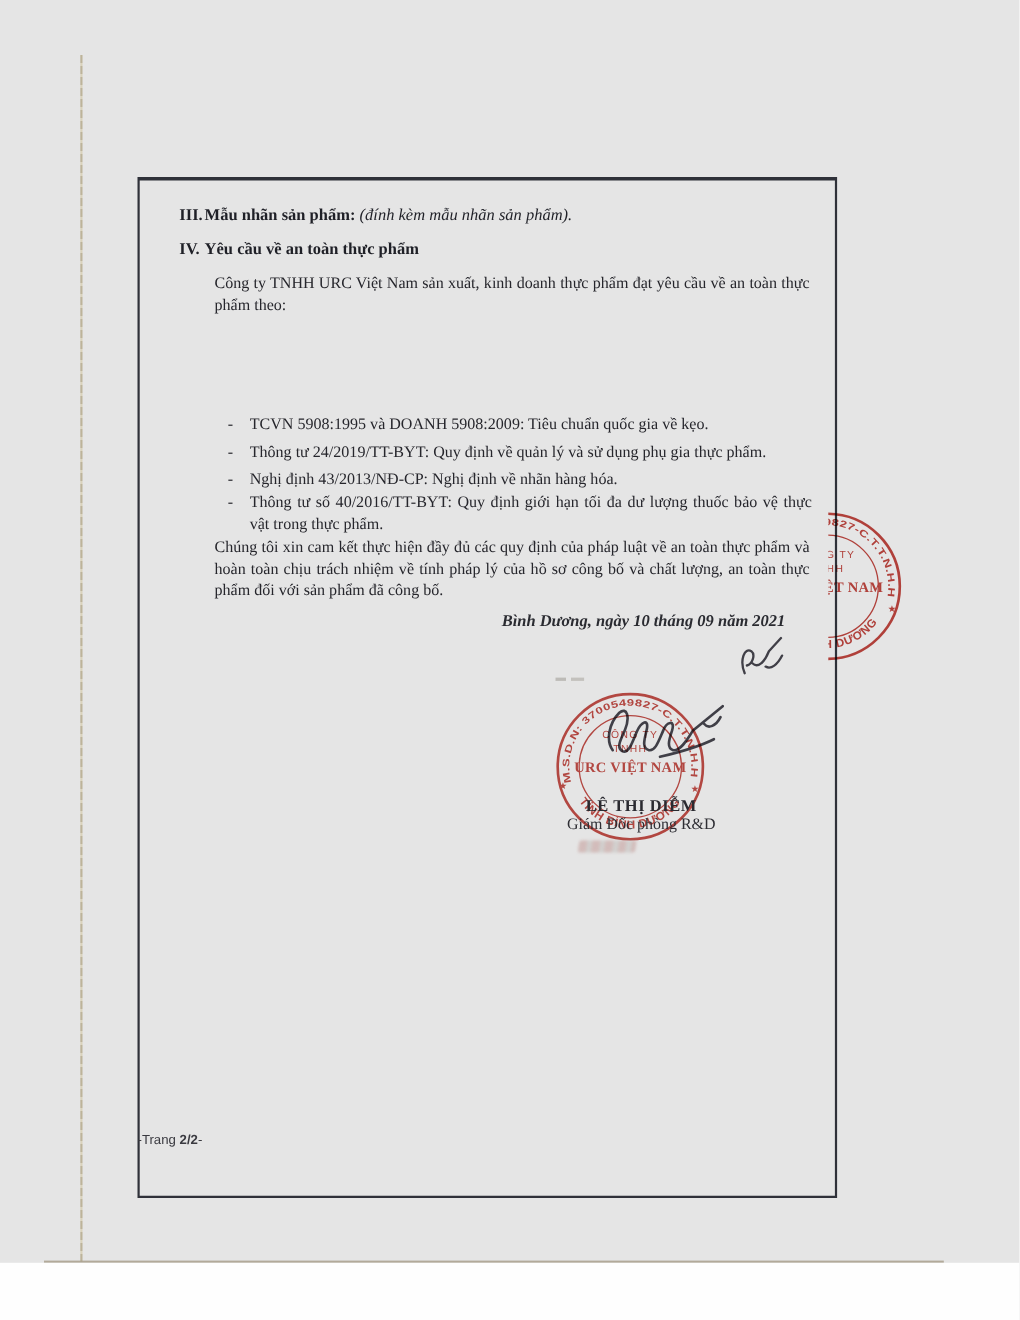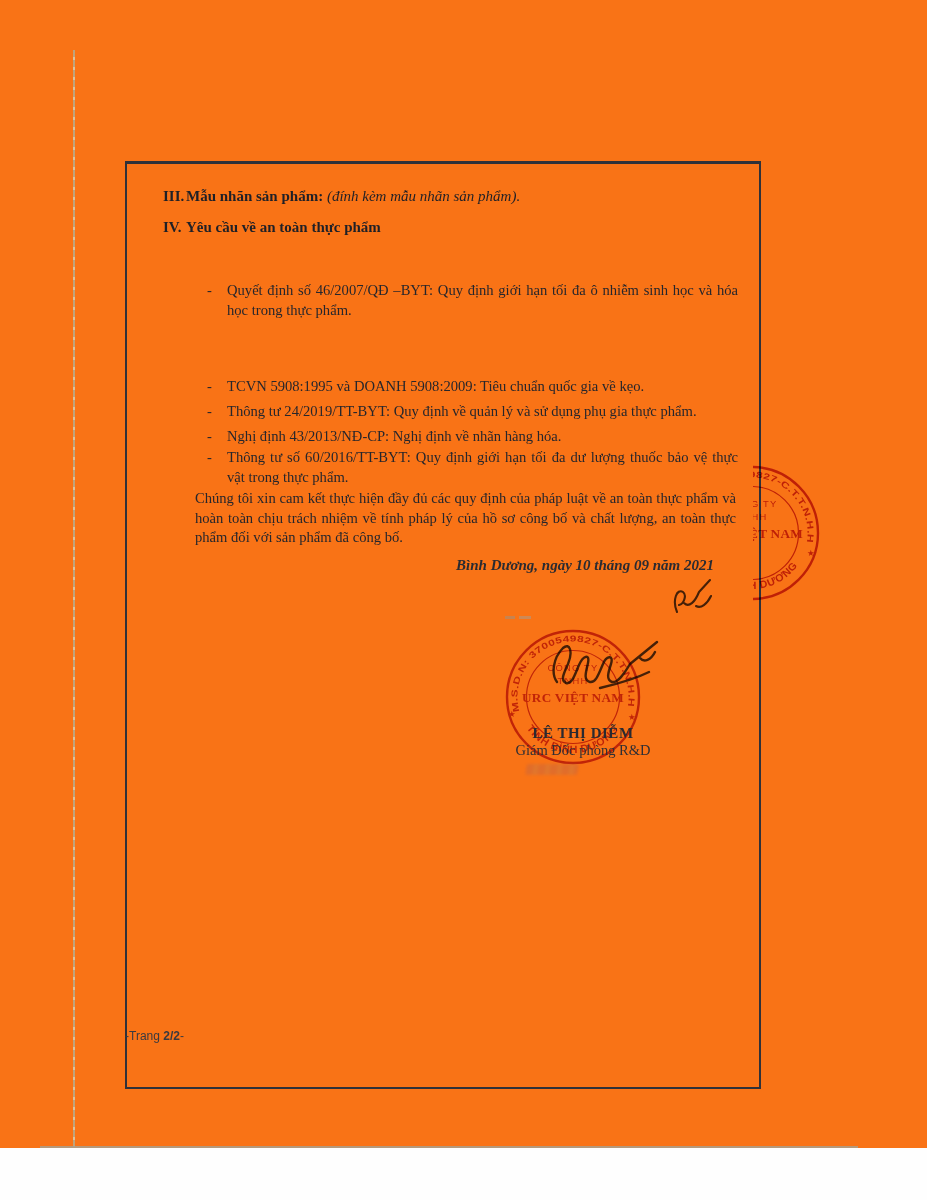--- a/index.html
+++ b/index.html
@@ -1,19 +1,19 @@
 <!DOCTYPE html>
 <html><head>
 <meta charset="utf-8">
 <style>
   * { margin:0; padding:0; box-sizing:border-box; }
   html,body { background:#ffffff; }
   .screen {
     position:relative; width:927px; height:1200px; overflow:hidden;
-    background:#f97316;
+    background:#e5e5e5;
     font-family:"Liberation Serif","DejaVu Serif",serif;
     color:#26262c;
   }
   
   .edge-left {
     position:absolute; left:73px; top:50px; width:2px; height:1097px;
     background:repeating-linear-gradient(180deg,#b6ab8c 0 7px,#d8cfb4 7px 10px);
     opacity:.85;
   }
   .edge-bottom {
@@ -113,40 +113,37 @@
 
   <div class="sec" style="top:187px">
     <span class="num">III.</span><span>Mẫu nhãn sản phẩm:</span>
     <span class="note">(đính kèm mẫu nhãn sản phẩm).</span>
   </div>
 
   <div class="sec" style="top:218px">
     <span class="num">IV.</span><span>Yêu cầu về an toàn thực phẩm</span>
   </div>
 
+  <div class="para" style="top:249px">Công ty TNHH URC Việt Nam sản xuất, kinh doanh thực phẩm đạt yêu cầu về an toàn thực phẩm theo:</div>
 
-  <div class="bullet" style="top:281px">
-    <span class="dash"></span>
-    <span class="btxt">Quyết định số 46/2007/QĐ –BYT: Quy định giới hạn tối đa ô nhiễm sinh học và hóa học trong thực phẩm.</span>
-  </div>
   <div class="bullet" style="top:377px">
     <span class="dash"></span>
     <span class="btxt">TCVN 5908:1995 và DOANH 5908:2009: Tiêu chuẩn quốc gia về kẹo.</span>
   </div>
   <div class="bullet" style="top:402px">
     <span class="dash"></span>
     <span class="btxt">Thông tư 24/2019/TT-BYT: Quy định về quản lý và sử dụng phụ gia thực phẩm.</span>
   </div>
   <div class="bullet" style="top:427px">
     <span class="dash"></span>
     <span class="btxt">Nghị định 43/2013/NĐ-CP: Nghị định về nhãn hàng hóa.</span>
   </div>
   <div class="bullet" style="top:448px">
     <span class="dash"></span>
-    <span class="btxt">Thông tư số 60/2016/TT-BYT: Quy định giới hạn tối đa dư lượng thuốc bảo vệ thực vật trong thực phẩm.</span>
+    <span class="btxt">Thông tư số 40/2016/TT-BYT: Quy định giới hạn tối đa dư lượng thuốc bảo vệ thực vật trong thực phẩm.</span>
   </div>
 
   <div class="para" style="top:489px">Chúng tôi xin cam kết thực hiện đầy đủ các quy định của pháp luật về an toàn thực phẩm và hoàn toàn chịu trách nhiệm về tính pháp lý của hồ sơ công bố và chất lượng, an toàn thực phẩm đối với sản phẩm đã công bố.</div>
 
   <div class="date-line">Bình Dương, ngày 10 tháng 09 năm 2021</div>
 
   <svg class="ink sig-flourish" width="46" height="42" viewBox="0 0 46 42">
     <path d="M9,36 C4,24 9,12 15,16 C19,19 16,28 11,29 M16,27 C21,32 27,26 31,16 L42,4 M28,30 C33,33 39,28 43,20"></path>
   </svg>
 

